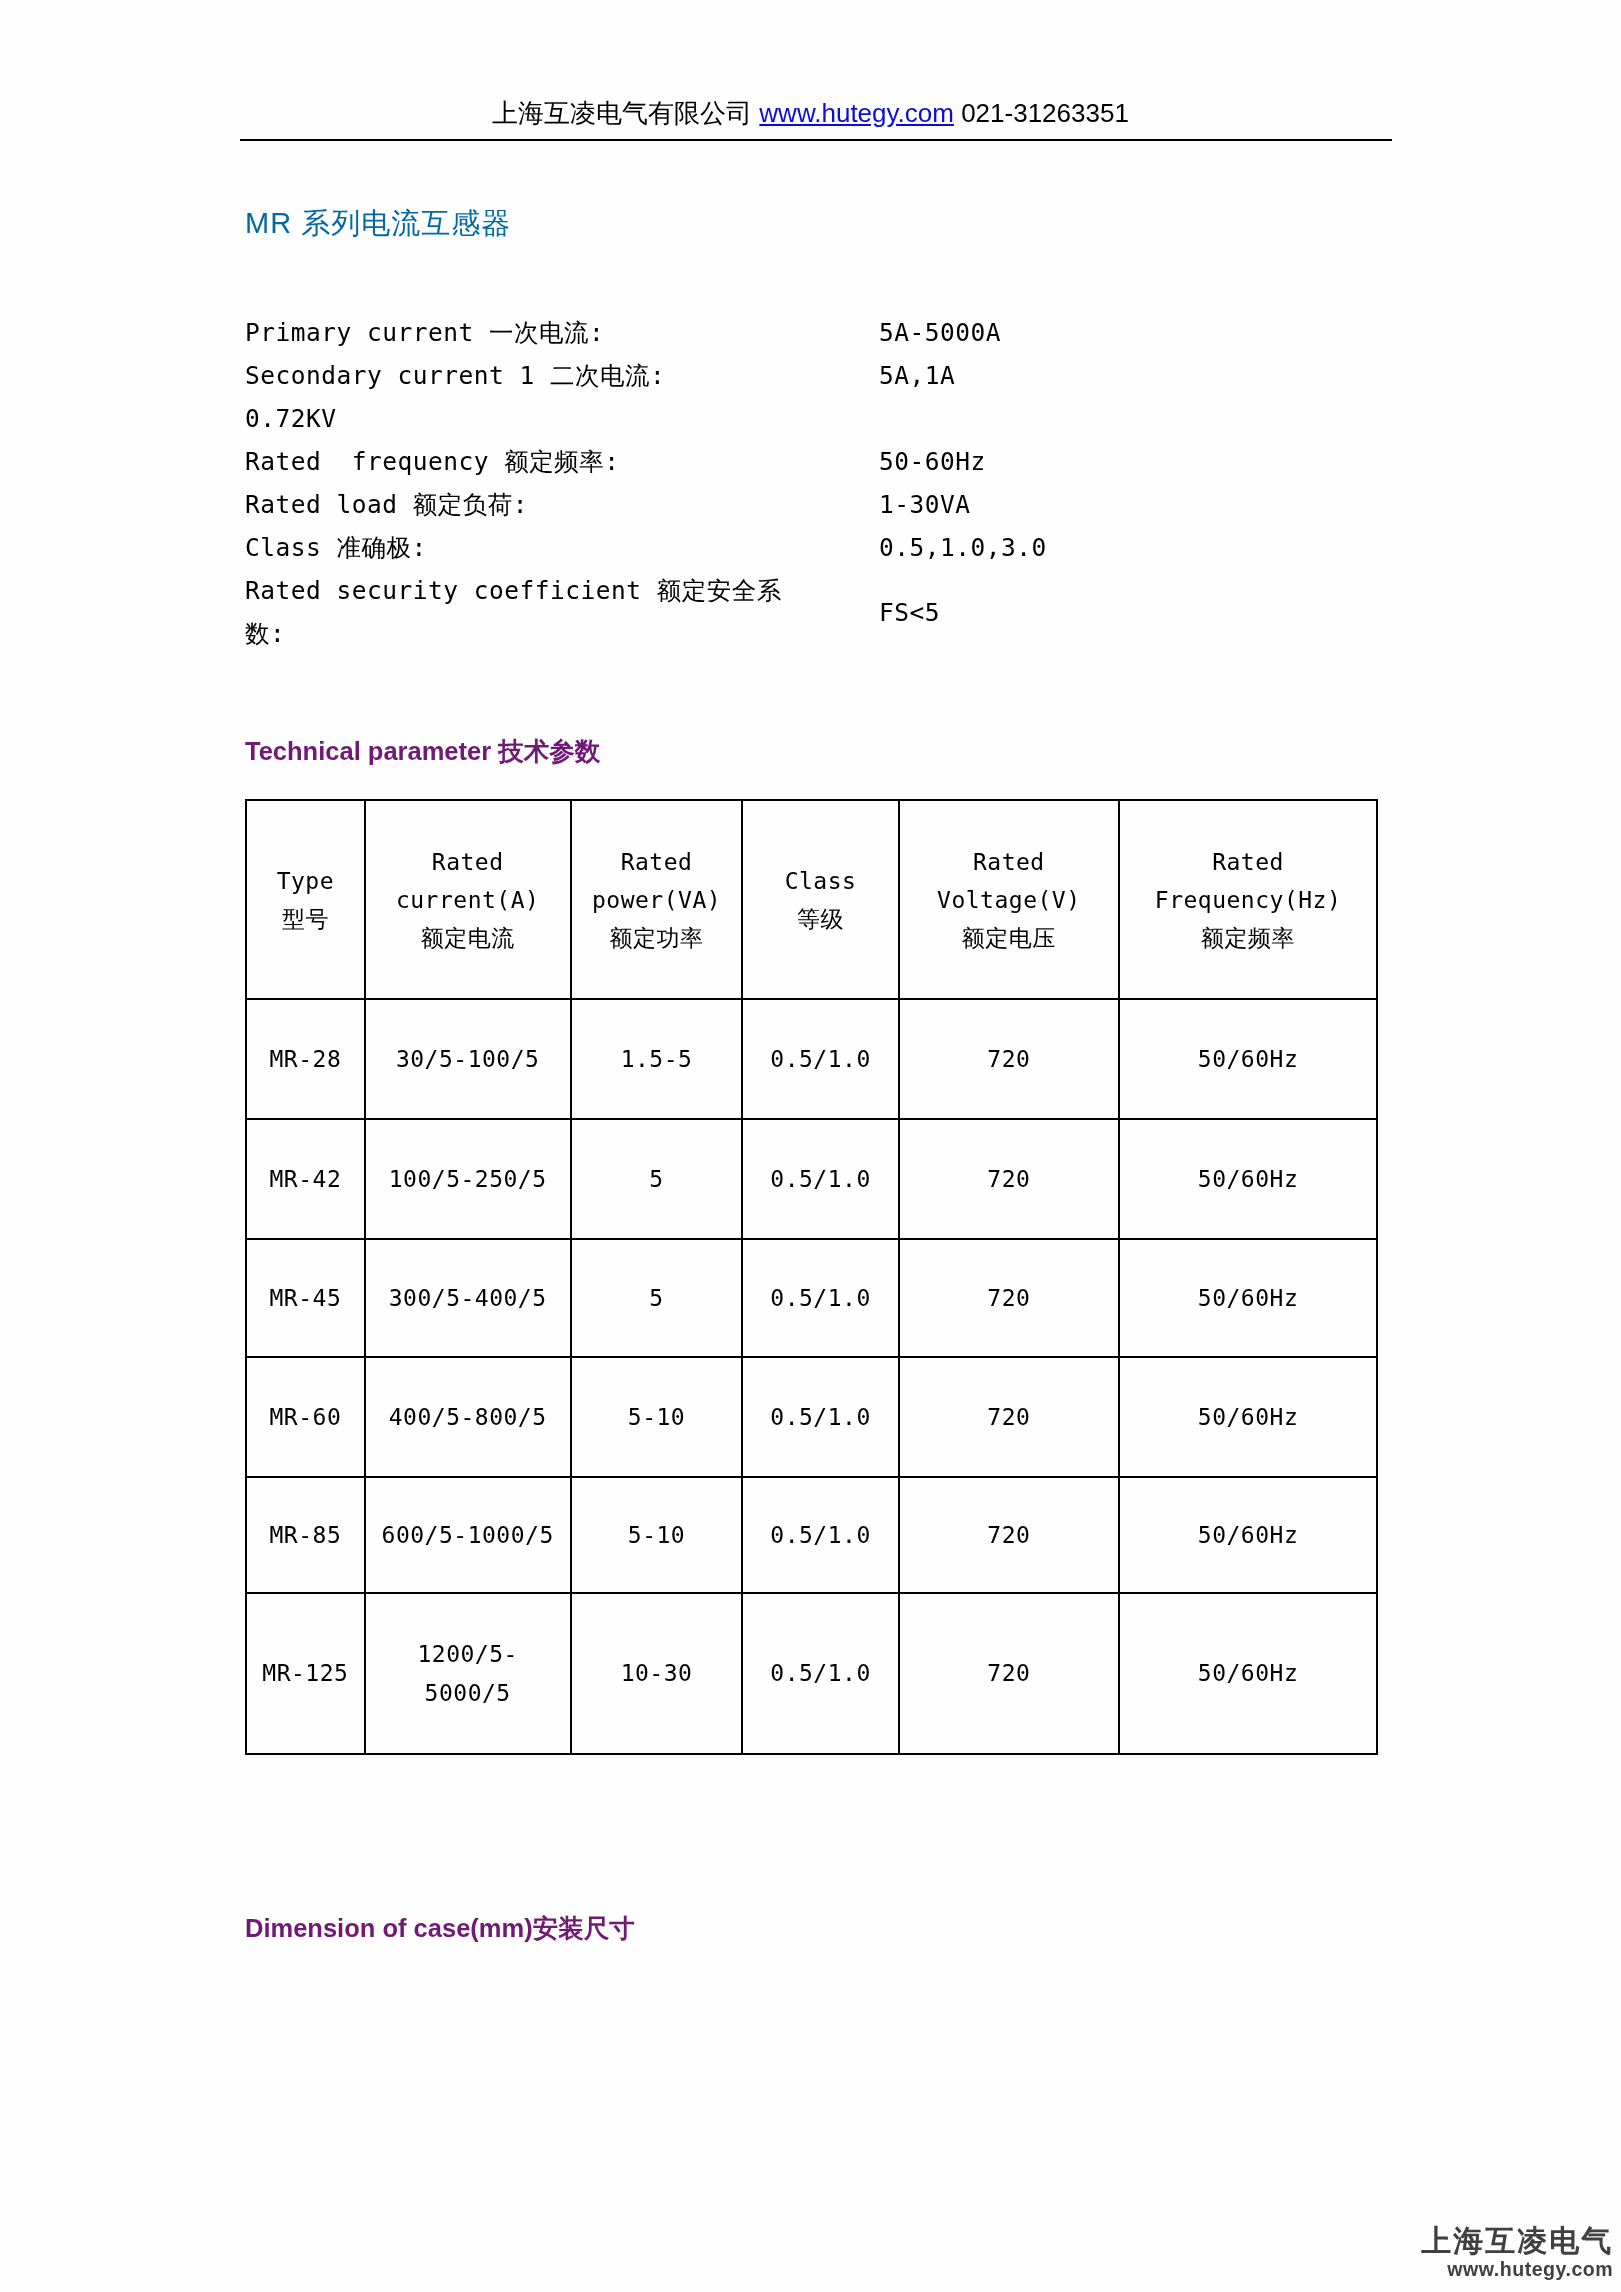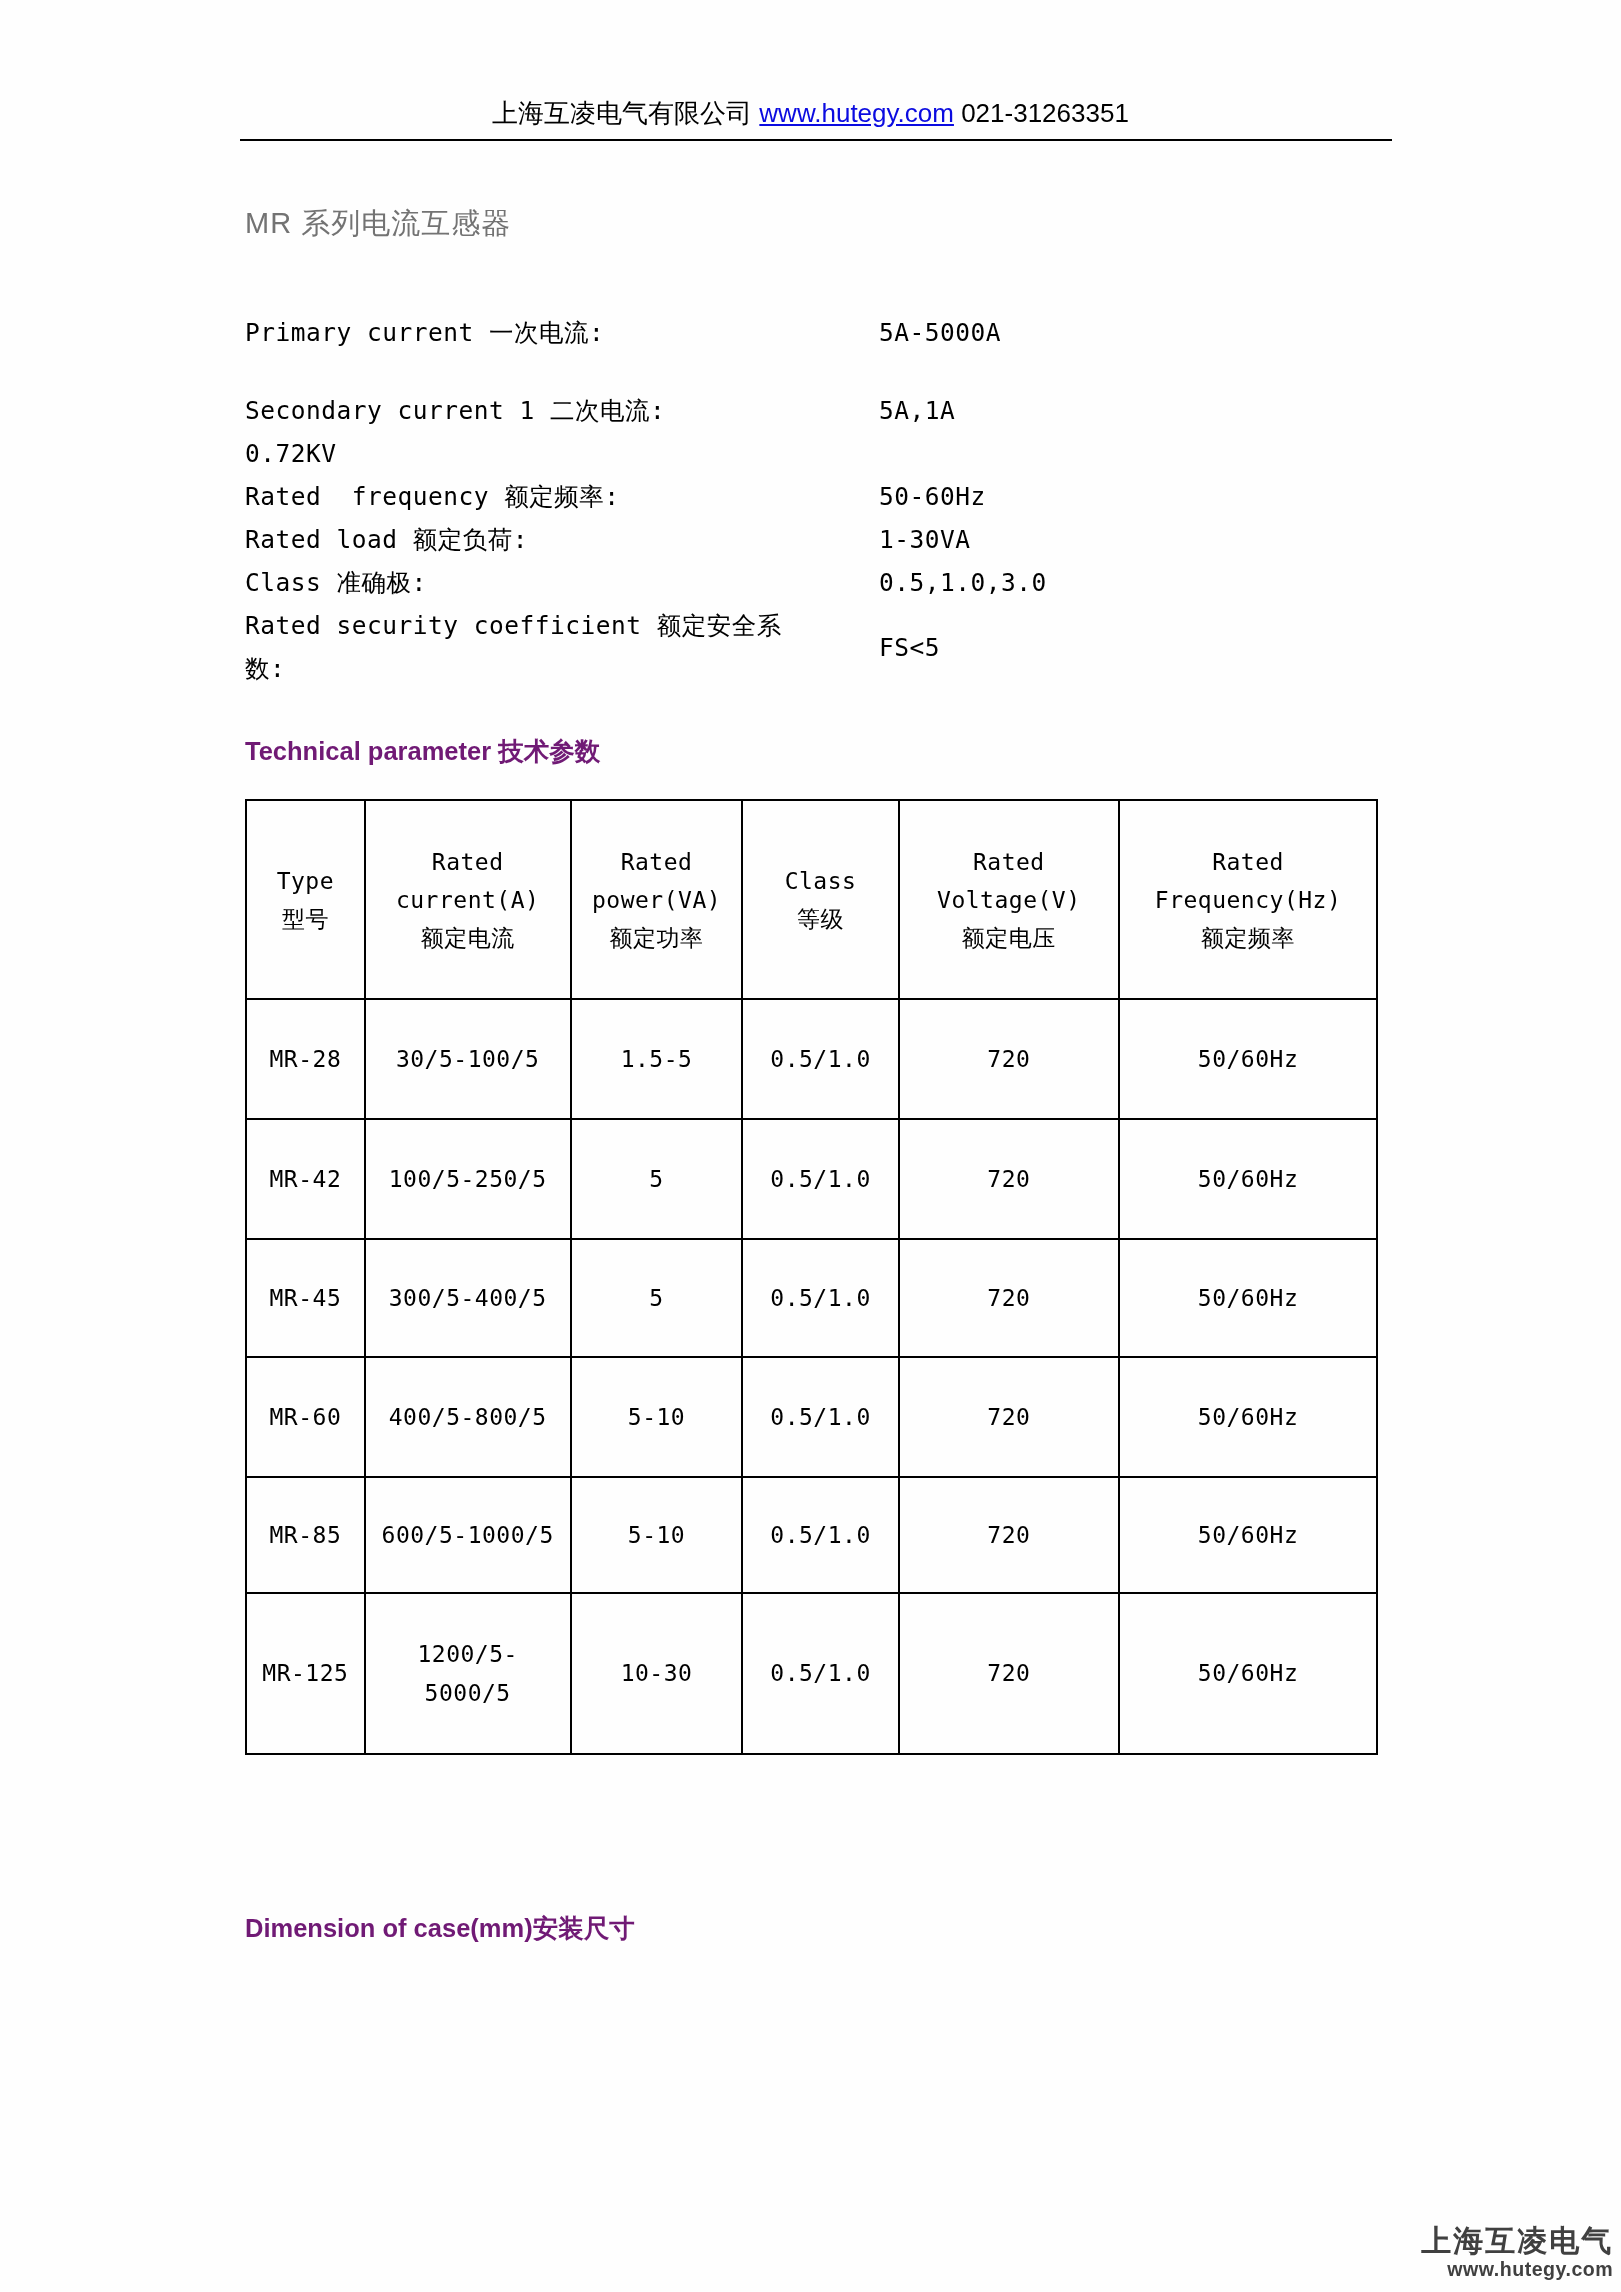--- a/index.html
+++ b/index.html
@@ -39,37 +39,37 @@
 
   
   .doc-title {
     position: absolute;
     top: 202px; left: 245px;
     font-family: "Liberation Sans", "DejaVu Sans", sans-serif;
     font-size: 29px;
     font-weight: 400;
     line-height: 43px;
     letter-spacing: 1px;
-    color: #737373;
+    color: #0369a1;
   }
 
   
   .spec-list {
     position: absolute;
     top: 311px; left: 245px;
     width: 980px;
     font-size: 24.5px;
     letter-spacing: 0.5px;
   }
   .spec-row {
     display: flex;
     align-items: center;
     min-height: 43px;
   }
-  .spec-row.gap-after { margin-bottom: 35px; }
+  .spec-row.gap-after { }
   .spec-label {
     flex: 0 0 634px;
     white-space: pre-wrap;
     line-height: 43px;
   }
   .spec-value {
     white-space: pre-wrap;
     line-height: 43px;
   }
 

